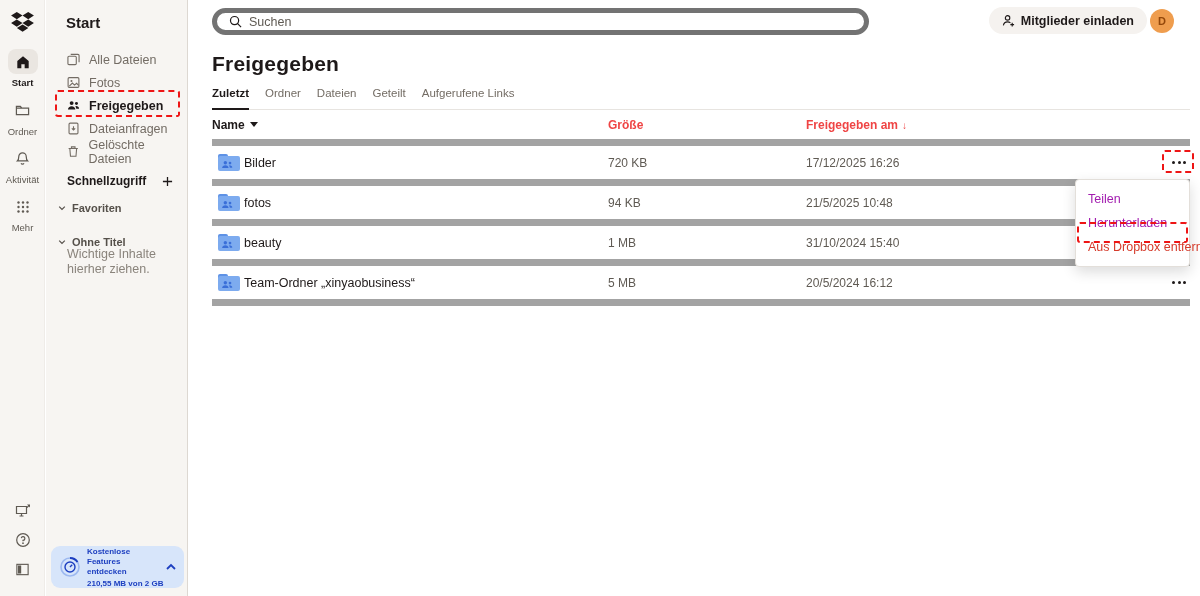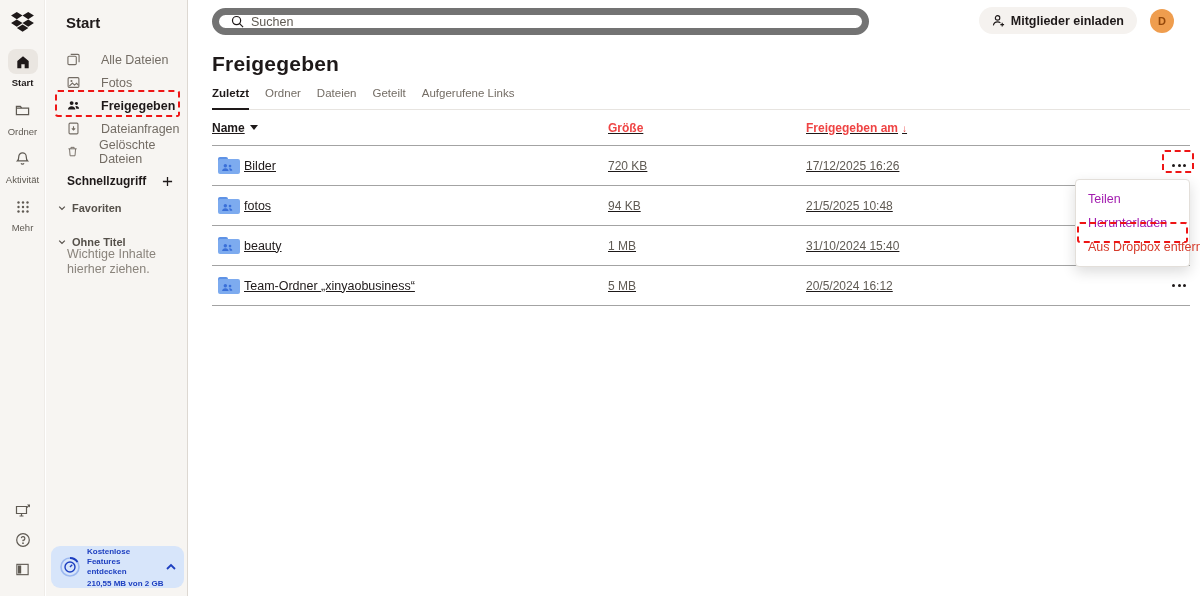--- a/index.html
+++ b/index.html
@@ -12,49 +12,49 @@
   .rail-item .pill { width:30px; height:25px; border-radius:8px; display:flex; align-items:center; justify-content:center; }
   .rail-item.active .pill { background:#eae6e1; }
   .rail-item .lbl { font-size:9.5px; color:#5f5a53; margin-top:3px; }
   .rail-item.active .lbl { color:#1e1919; font-weight:bold; }
   .rail-bottom { position:absolute; left:0; width:45px; display:flex; justify-content:center; cursor:pointer; }
 
   
   .nav { position:absolute; left:46px; top:0; width:142px; height:596px; background:#f7f5f2; border-right:1px solid #ddd8d2; z-index:2; }
   .nav-title { position:absolute; left:20px; top:14px; font-size:15px; font-weight:bold; }
   .nav-list { position:absolute; left:0; top:48px; width:100%; }
-  .nav-item { height:23px; display:flex; align-items:center; gap:21px; padding-left:21px; font-size:12.5px; color:#736c64; cursor:pointer; }
+  .nav-item { height:23px; display:flex; align-items:center; gap:9px; padding-left:21px; font-size:12.5px; color:#736c64; cursor:pointer; }
   .nav-item.active { color:#1e1919; font-weight:bold; }
   .nav-quick { position:absolute; left:21px; right:14px; top:174px; display:flex; align-items:center; justify-content:space-between; font-size:12px; font-weight:bold; cursor:pointer; }
   .nav-sec { position:absolute; left:12px; display:flex; align-items:center; gap:6px; font-size:11px; font-weight:bold; color:#55504a; cursor:pointer; }
   .nav-hint { position:absolute; left:21px; top:247px; width:95px; font-size:12.5px; line-height:1.18; color:#8a847c; }
 
   .promo { position:absolute; left:5px; top:546px; width:133px; height:42px; background:#d7e5fa; border-radius:9px; display:flex; align-items:center; padding:0 7px 0 8px; cursor:pointer; }
   .promo-texts { flex:1; margin-left:6px; }
   .promo-title { font-size:8px; font-weight:bold; color:#1d3fc0; line-height:1.25; width:72px; }
   .promo-usage { font-size:8px; font-weight:bold; color:#1d3fc0; margin-top:2px; }
 
   
   .main { position:absolute; left:189px; top:0; right:0; height:596px; background:#fff; }
-  .search { position:absolute; left:23px; top:8px; width:657px; height:27px; border:7px solid #737373; border-radius:16px; display:flex; align-items:center; padding-left:12px; gap:7px; background:#fff; }
+  .search { position:absolute; left:23px; top:8px; width:657px; height:27px; border:5px solid #737373; border-radius:16px; display:flex; align-items:center; padding-left:12px; gap:7px; background:#fff; }
   .search input { border:none; outline:none; font-size:12.5px; flex:1; font-family:"Liberation Sans",sans-serif; color:#1e1919; background:transparent; }
   .search input::placeholder { color:#5f5a53; }
-  .topbar-right { position:absolute; right:26px; top:7px; display:flex; align-items:center; gap:13px; }
+  .topbar-right { position:absolute; right:26px; top:7px; display:flex; align-items:center; gap:3px; }
   .btn-invite { height:27px; border-radius:15px; background:#f5f2ef; border:none; display:flex; align-items:center; gap:6px; padding:0 13px; font-size:12.5px; font-weight:bold; color:#1e1919; font-family:"Liberation Sans",sans-serif; cursor:pointer; }
   .btn-upgrade { height:29px; border-radius:15px; border:none; display:flex; align-items:center; padding:0 14px; font-size:12.5px; font-weight:bold; color:#1e1919; font-family:"Liberation Sans",sans-serif; cursor:pointer; }
   .avatar { width:24px; height:24px; border-radius:50%; display:flex; align-items:center; justify-content:center; font-size:11px; font-weight:bold; color:#93470a; cursor:pointer; }
 
   .page-title { position:absolute; left:23px; top:52px; font-size:21px; font-weight:bold; letter-spacing:.2px; }
   .tabs { position:absolute; left:23px; top:87px; right:10px; height:23px; border-bottom:1px solid #e7e4e0; display:flex; gap:16px; }
   .tab { font-size:11.5px; color:#736c64; padding-bottom:7px; cursor:pointer; position:relative; }
   .tab.active { color:#1e1919; font-weight:bold; }
   .tab.active:after { content:""; position:absolute; left:0; right:0; bottom:-1px; height:2px; background:#1e1919; }
 
   .table { position:absolute; left:23px; top:110px; right:10px; }
-  .thead, .trow { display:grid; grid-template-columns:396px 198px 1fr 28px; align-items:center; border-bottom:1px solid #a3a3a3;text-decoration:underline; }
+  .thead, .trow { display:grid; grid-template-columns:396px 198px 1fr 28px; align-items:center; border-bottom:7px solid #a3a3a3; }
   .thead { height:36px; font-size:12px; }
   .th-name { display:flex; align-items:center; gap:5px; font-weight:bold; cursor:pointer; }
   .th-sort { color:#ef4444; cursor:pointer; }
   .caret-down { width:0; height:0; border-left:4px solid transparent; border-right:4px solid transparent; border-top:5px solid #1e1919; display:inline-block; }
   .arrow-glyph { font-size:10px; margin-left:4px; }
   .trow { height:40px; font-size:12.5px; cursor:pointer; }
   .cell-name { display:flex; align-items:center; gap:4px; padding-left:6px; }
   .cell-dim { font-size:12px; color:#5f5a53; }
   .dots { display:flex; gap:2.5px; align-items:center; justify-content:flex-end; padding-right:4px; cursor:pointer; }
   .dots i { width:3px; height:3px; border-radius:50%; background:#1e1919; display:block; }

